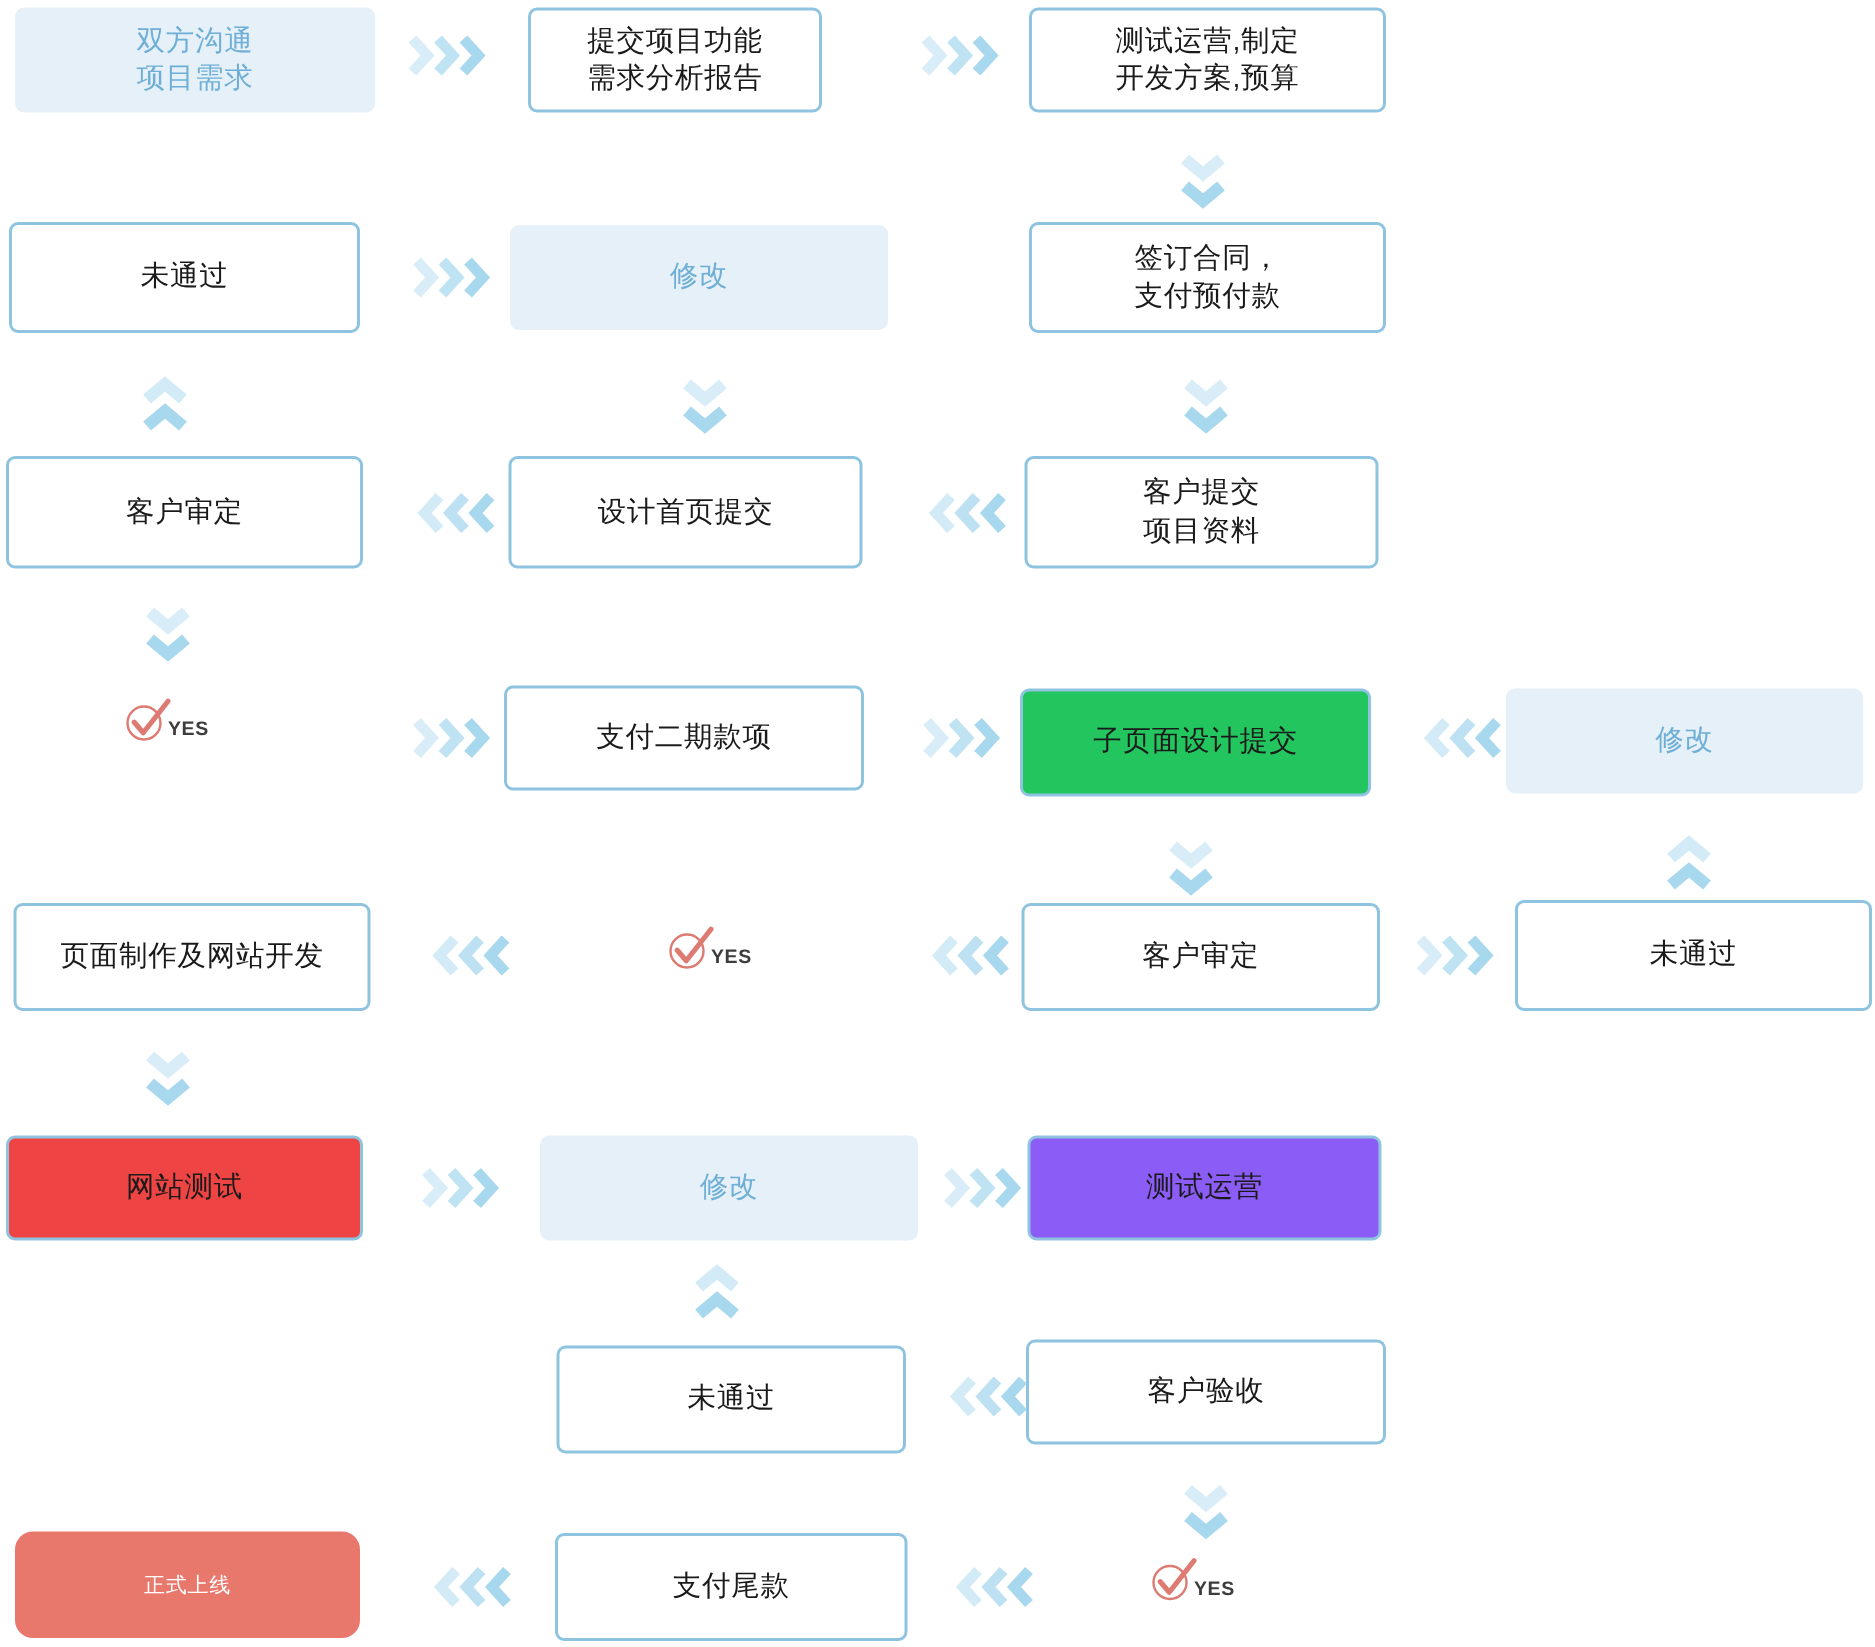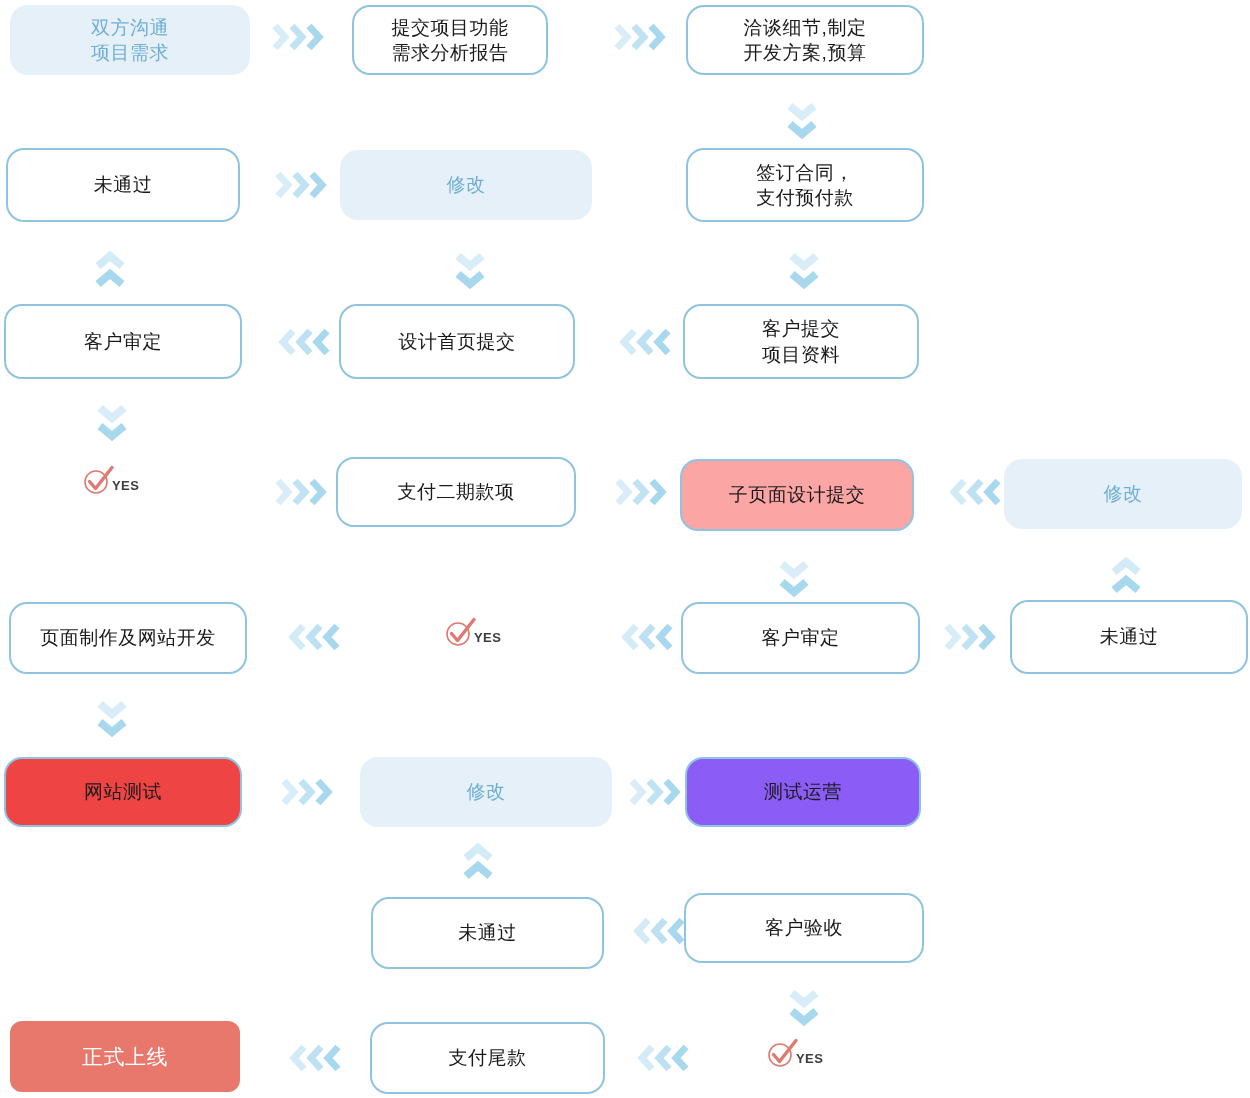--- a/index.html
+++ b/index.html
@@ -18,42 +18,42 @@
     background: #ffffff;
   }
 
   
   .node {
     position: absolute;
     display: flex;
     align-items: center;
     justify-content: center;
     text-align: center;
-    border-radius: 18px;
+    border-radius: 6px;
     line-height: 1.32;
     letter-spacing: 0.5px;
     white-space: pre-line;
   }
   .node.outline {
     background: #ffffff;
     border: 2px solid #8EC4E0;
     color: #1a1a1a;
     font-size: 19px;
   }
   .node.soft {
     background: #E6F0F8;
     border: none;
     color: #6FAFD6;
     font-size: 19px;
   }
   .node.accent {
     background: #E8786C;
     border: none;
     color: #ffffff;
-    font-size: 21px;
+    font-size: 14px;
     border-radius: 12px;
   }
 
   
   .arrow {
     position: absolute;
     display: flex;
     align-items: center;
     justify-content: center;
     pointer-events: none;
@@ -80,32 +80,32 @@
 </style>
 </head>
 <body>
 
 <div id="canvas" style="background: rgb(255, 255, 255);">
   <div id="nodes-layer">
       <div class="node soft" style="left: 10px; top: 5px; width: 240px; height: 70px; background: rgb(230, 240, 248); color: rgb(111, 175, 214);">双方沟通
 项目需求</div>
       <div class="node outline" style="left: 352px; top: 5px; width: 196px; height: 70px; background: rgb(255, 255, 255); border-color: rgb(142, 196, 224);">提交项目功能
 需求分析报告</div>
-      <div class="node outline" style="left: 686px; top: 5px; width: 238px; height: 70px; background: rgb(255, 255, 255); border-color: rgb(142, 196, 224);">洽谈细节,制定
+      <div class="node outline" style="left: 686px; top: 5px; width: 238px; height: 70px; background: rgb(255, 255, 255); border-color: rgb(142, 196, 224);">测试运营,制定
 开发方案,预算</div>
       <div class="node outline" style="left: 6px; top: 148px; width: 234px; height: 74px; background: rgb(255, 255, 255); border-color: rgb(142, 196, 224);">未通过</div>
       <div class="node soft" style="left: 340px; top: 150px; width: 252px; height: 70px; background: rgb(230, 240, 248); color: rgb(111, 175, 214);">修改</div>
       <div class="node outline" style="left: 686px; top: 148px; width: 238px; height: 74px; background: rgb(255, 255, 255); border-color: rgb(142, 196, 224);">签订合同，
 支付预付款</div>
       <div class="node outline" style="left: 4px; top: 304px; width: 238px; height: 75px; background: rgb(255, 255, 255); border-color: rgb(142, 196, 224);">客户审定</div>
       <div class="node outline" style="left: 339px; top: 304px; width: 236px; height: 75px; background: rgb(255, 255, 255); border-color: rgb(142, 196, 224);">设计首页提交</div>
       <div class="node outline" style="left: 683px; top: 304px; width: 236px; height: 75px; background: rgb(255, 255, 255); border-color: rgb(142, 196, 224);">客户提交
 项目资料</div>
       <div class="node outline" style="left: 336px; top: 457px; width: 240px; height: 70px; background: rgb(255, 255, 255); border-color: rgb(142, 196, 224);">支付二期款项</div>
-      <div class="node outline" style="left: 680px; top: 459px; width: 234px; height: 72px; background: #fca5a5; border-color: rgb(142, 196, 224);">子页面设计提交</div>
+      <div class="node outline" style="left: 680px; top: 459px; width: 234px; height: 72px; background: #22c55e; border-color: rgb(142, 196, 224);">子页面设计提交</div>
       <div class="node soft" style="left: 1004px; top: 459px; width: 238px; height: 70px; background: rgb(230, 240, 248); color: rgb(111, 175, 214);">修改</div>
       <div class="node outline" style="left: 9px; top: 602px; width: 238px; height: 72px; background: rgb(255, 255, 255); border-color: rgb(142, 196, 224);">页面制作及网站开发</div>
       <div class="node outline" style="left: 681px; top: 602px; width: 239px; height: 72px; background: rgb(255, 255, 255); border-color: rgb(142, 196, 224);">客户审定</div>
       <div class="node outline" style="left: 1010px; top: 600px; width: 238px; height: 74px; background: rgb(255, 255, 255); border-color: rgb(142, 196, 224);">未通过</div>
       <div class="node outline" style="left: 4px; top: 757px; width: 238px; height: 70px; background: #ef4444; border-color: rgb(142, 196, 224);">网站测试</div>
       <div class="node soft" style="left: 360px; top: 757px; width: 252px; height: 70px; background: rgb(230, 240, 248); color: rgb(111, 175, 214);">修改</div>
       <div class="node outline" style="left: 685px; top: 757px; width: 236px; height: 70px; background: #8b5cf6; border-color: rgb(142, 196, 224);">测试运营</div>
       <div class="node outline" style="left: 371px; top: 897px; width: 233px; height: 72px; background: rgb(255, 255, 255); border-color: rgb(142, 196, 224);">未通过</div>
       <div class="node outline" style="left: 684px; top: 893px; width: 240px; height: 70px; background: rgb(255, 255, 255); border-color: rgb(142, 196, 224);">客户验收</div>
       <div class="node accent" style="left: 10px; top: 1021px; width: 230px; height: 71px; background: rgb(232, 120, 108); color: rgb(255, 255, 255);">正式上线</div>

